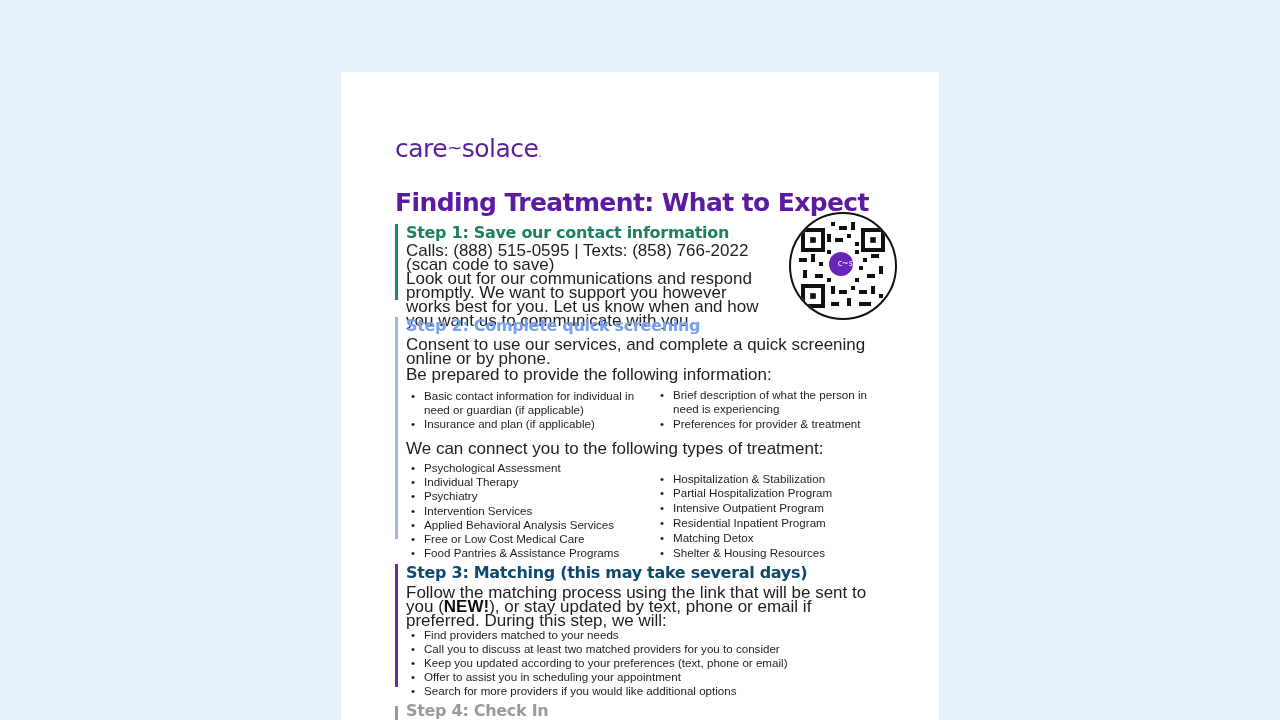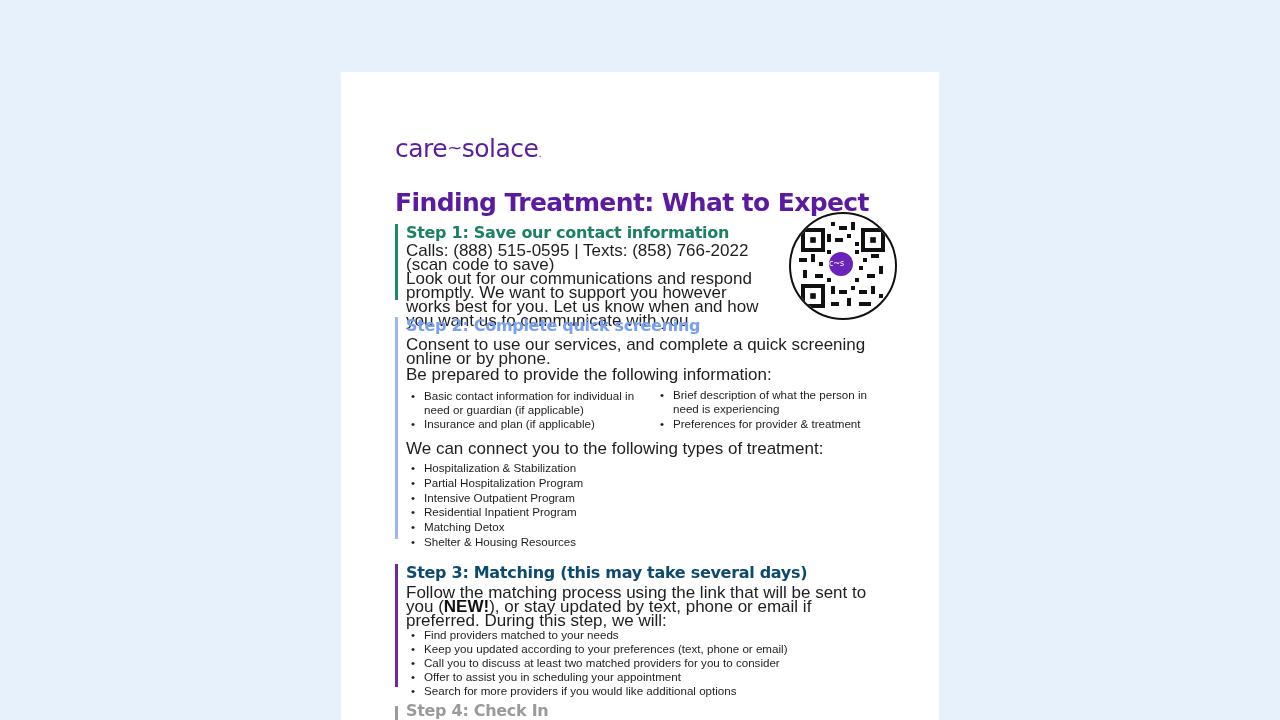--- a/index.html
+++ b/index.html
@@ -65,21 +65,21 @@
   .treat .col2 li { line-height:14.8px; }
   .qr {
     position:absolute; left:448px; top:140px; width:104px; height:104px;
     border-radius:50%; border:2px solid #111; background:#fff;
     overflow:hidden;
   }
   .qr svg { display:block; }
   .qr-center {
     position:absolute; left:38px; top:38px; width:24px; height:24px;
     border-radius:50%; background:#6a25b8; color:#fff;
-    font-size:8px; line-height:24px; text-align:left;
+    font-size:8px; line-height:24px; text-align:right;
     font-family:"DejaVu Sans", sans-serif;
   }
   b.new { font-weight:bold; color:#111; }
 </style>
 </head>
 <body>
 
 <div class="page">
   <div class="logo"><span>care</span><span style="font-size:18px;vertical-align:3px;">~</span><span>solace</span><span class="dot">.</span></div>
   <h1 class="title">Finding Treatment: What to Expect</h1>
@@ -145,39 +145,48 @@
         <li>Basic contact information for individual in need or guardian (if applicable)</li>
         <li>Insurance and plan (if applicable)</li>
       </ul>
       <ul class="col2">
         <li>Brief description of what the person in need is experiencing</li>
         <li style="margin-top:1px;">Preferences for provider &amp; treatment</li>
       </ul>
     </div>
     <p style="margin-top:11px;">We can connect you to the following types of treatment:</p>
     <div class="two-col treat" style="margin-top:5px;">
+      <ul class="col1">
+        <li>Psychological Assessment</li>
+        <li>Individual Therapy</li>
+        <li>Psychiatry</li>
+        <li>Intervention Services</li>
+        <li>Applied Behavioral Analysis Services</li>
+        <li>Free or Low Cost Medical Care</li>
+        <li>Food Pantries &amp; Assistance Programs</li>
+      </ul>
       <ul class="col2">
         <li>Hospitalization &amp; Stabilization</li>
         <li>Partial Hospitalization Program</li>
         <li>Intensive Outpatient Program</li>
         <li>Residential Inpatient Program</li>
         <li>Matching Detox</li>
         <li>Shelter &amp; Housing Resources</li>
       </ul>
     </div>
   </div>
 
   <div class="step s3">
     <div class="bar"></div>
     <h2>Step 3: Matching (this may take several days)</h2>
     <p style="margin-top:2px;"><span>Follow the matching process using the link that will be sent to you (</span><b class="new">NEW!</b><span>), or stay updated by text, phone or email if preferred. During this step, we will:</span></p>
     <ul>
       <li>Find providers matched to your needs</li>
+      <li>Call you to discuss at least two matched providers for you to consider</li>
       <li>Keep you updated according to your preferences (text, phone or email)</li>
-      <li>Call you to discuss at least two matched providers for you to consider</li>
       <li>Offer to assist you in scheduling your appointment</li>
       <li>Search for more providers if you would like additional options</li>
     </ul>
   </div>
 
   <div class="step s4">
     <div class="bar"></div>
     <h2>Step 4: Check In</h2>
   </div>
 </div>

